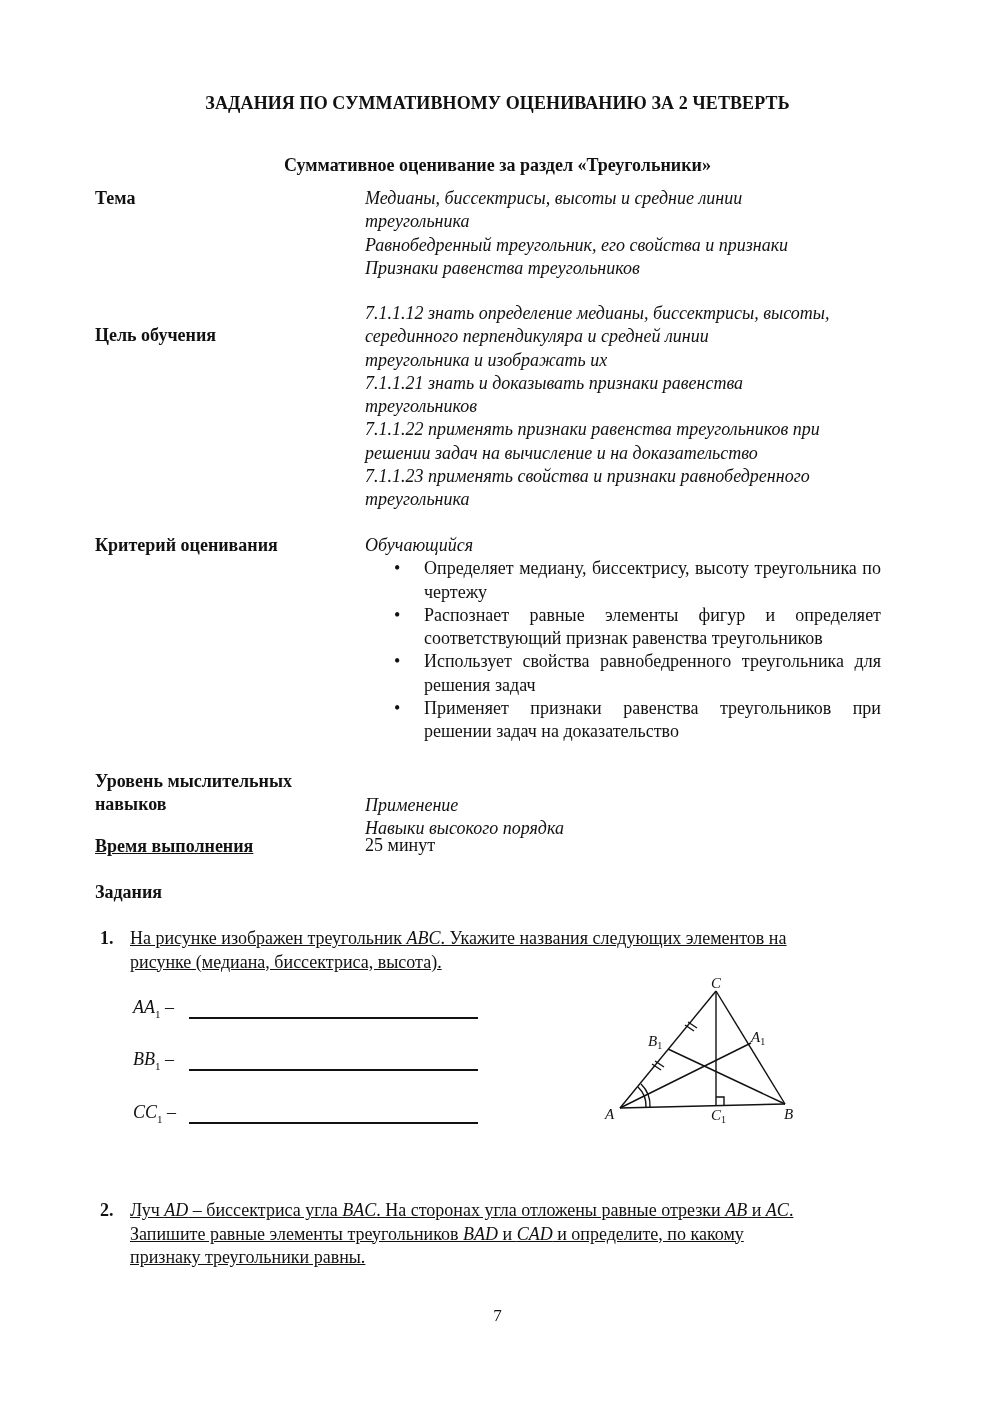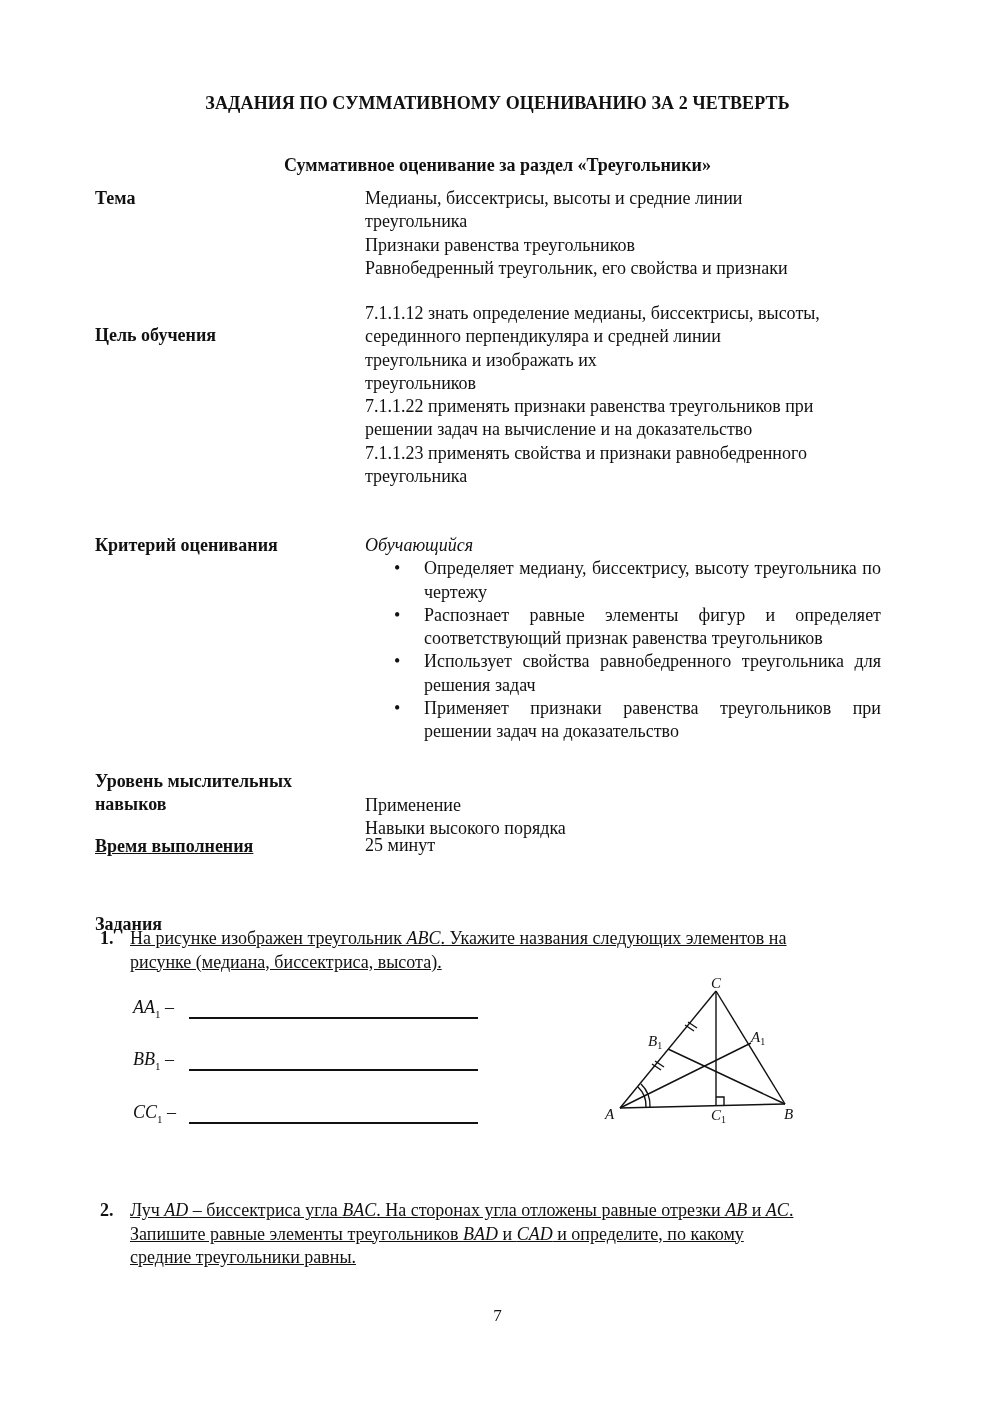--- a/index.html
+++ b/index.html
@@ -3,21 +3,21 @@
   <meta charset="utf-8">
   <style>
     html, body { margin: 0; padding: 0; background: #ffffff; }
     body { width: 995px; height: 1408px; position: relative; overflow: hidden;
            font-family: "Liberation Serif", "DejaVu Serif", serif; color: #111; }
     .abs { position: absolute; }
     .title { top: 93px; left: 0; width: 995px; text-align: center; font-weight: bold; font-size: 18px; letter-spacing: 0.1px; }
     .subtitle { top: 155px; left: 0; width: 995px; text-align: center; font-weight: bold; font-size: 18px; }
     .label { left: 95px; font-weight: bold; font-size: 18px; line-height: 23px; }
     .val { left: 365px; width: 516px; font-size: 18px; line-height: 23.3px; }
-    .val div { white-space: nowrap; }
+    .val div { white-space: nowrap; font-style: italic; }
     .italic { font-style: italic; }
     ul.crit { margin: 0; padding: 0; list-style: none; }
     ul.crit li { position: relative; padding-left: 59px; text-align: justify; text-align-last: left; }
     ul.crit li .bullet { position: absolute; left: 29px; top: 0; }
     .task { left: 100px; width: 790px; font-size: 18px; line-height: 23.5px; }
     .task .num { position: absolute; left: 0; top: 0; font-weight: bold; }
     .task .body { margin-left: 30px; text-decoration: underline; }
     .blank-row { left: 133px; font-size: 18px; height: 24px; }
     .blank-row .seg { font-style: italic; }
     .blank-line { position: absolute; left: 56px; width: 289px; border-bottom: 2px solid #111; top: 20px; }
@@ -27,29 +27,30 @@
 </head>
 <body>
 
 <div class="abs title">ЗАДАНИЯ ПО СУММАТИВНОМУ ОЦЕНИВАНИЮ ЗА 2 ЧЕТВЕРТЬ</div>
 <div class="abs subtitle">Суммативное оценивание за раздел «Треугольники»</div>
 
 <div class="abs label" style="top:187px;">Тема</div>
 <div class="abs val" style="top:187px;">
   <div>Медианы, биссектрисы, высоты и средние линии</div>
   <div>треугольника</div>
+  <div>Равнобедренный треугольник, его свойства и признаки</div>
   <div>Признаки равенства треугольников</div>
-  <div>Равнобедренный треугольник, его свойства и признаки</div>
 </div>
 
 <div class="abs label" style="top:312px;margin-top:12px;">Цель обучения</div>
 <div class="abs val" style="top:302px;">
   <div>7.1.1.12 знать определение медианы, биссектрисы, высоты,</div>
   <div>серединного перпендикуляра и средней линии</div>
   <div>треугольника и изображать их</div>
+  <div>7.1.1.21 знать и доказывать признаки равенства</div>
   <div>треугольников</div>
   <div>7.1.1.22 применять признаки равенства треугольников при</div>
   <div>решении задач на вычисление и на доказательство</div>
   <div>7.1.1.23 применять свойства и признаки равнобедренного</div>
   <div>треугольника</div>
 </div>
 
 <div class="abs label" style="top:534px;">Критерий оценивания</div>
 <div class="abs val" style="top:534px;">
   <div class="italic">Обучающийся</div>
@@ -66,21 +67,21 @@
   <div>навыков</div>
 </div>
 <div class="abs val" style="top:770px;margin-top:24px;">
   <div>Применение</div>
   <div>Навыки высокого порядка</div>
 </div>
 
 <div class="abs label" style="top:835px;text-decoration:underline;">Время выполнения</div>
 <div class="abs val" style="top:834px;">25 минут</div>
 
-<div class="abs label" style="top:881px;margin-top:32px;">Задания</div>
+<div class="abs label" style="top:881px;">Задания</div>
 
 <div class="abs task" style="top:927px;">
   <span class="num">1.</span>
   <div class="body">
     <div><span>На рисунке изображен треугольник </span><i>ABC</i><span>. Укажите названия следующих элементов на</span></div>
     <div>рисунке (медиана, биссектриса, высота).</div>
   </div>
 </div>
 
 <div class="abs blank-row" style="top:997px;">
@@ -123,17 +124,17 @@
     <text x="156" y="77"><tspan>A</tspan><tspan font-size="10" dy="3" font-style="normal">1</tspan></text>
     <text x="53" y="81"><tspan>B</tspan><tspan font-size="10" dy="3" font-style="normal">1</tspan></text>
   </g>
 </svg>
 
 <div class="abs task" style="top:1199px;">
   <span class="num">2.</span>
   <div class="body">
     <div id="t2l1"><span>Луч </span><i>AD</i><span> – биссектриса угла </span><i>BAC</i><span>. На сторонах угла отложены равные отрезки </span><i>AB</i><span> и </span><i>AC</i><span>.</span></div>
     <div id="t2l2"><span>Запишите равные элементы треугольников </span><i>BAD</i><span> и </span><i>CAD</i><span> и определите, по какому</span></div>
-    <div>средние треугольники равны.</div>
+    <div>признаку треугольники равны.</div>
   </div>
 </div>
 
 <div class="abs page-num">7</div>
 
 </body></html>

